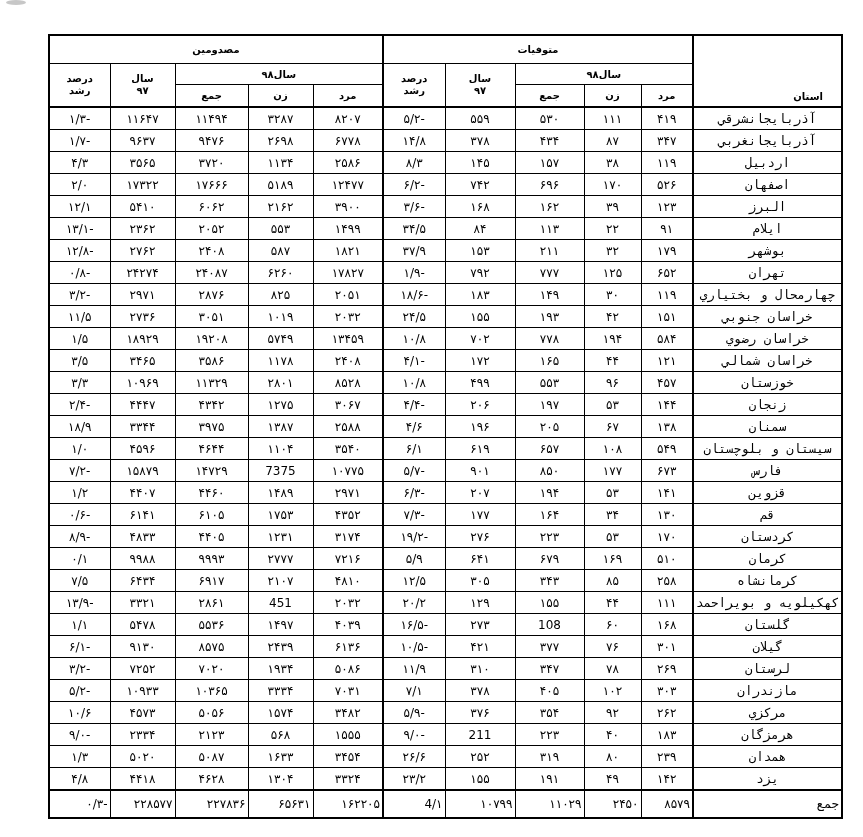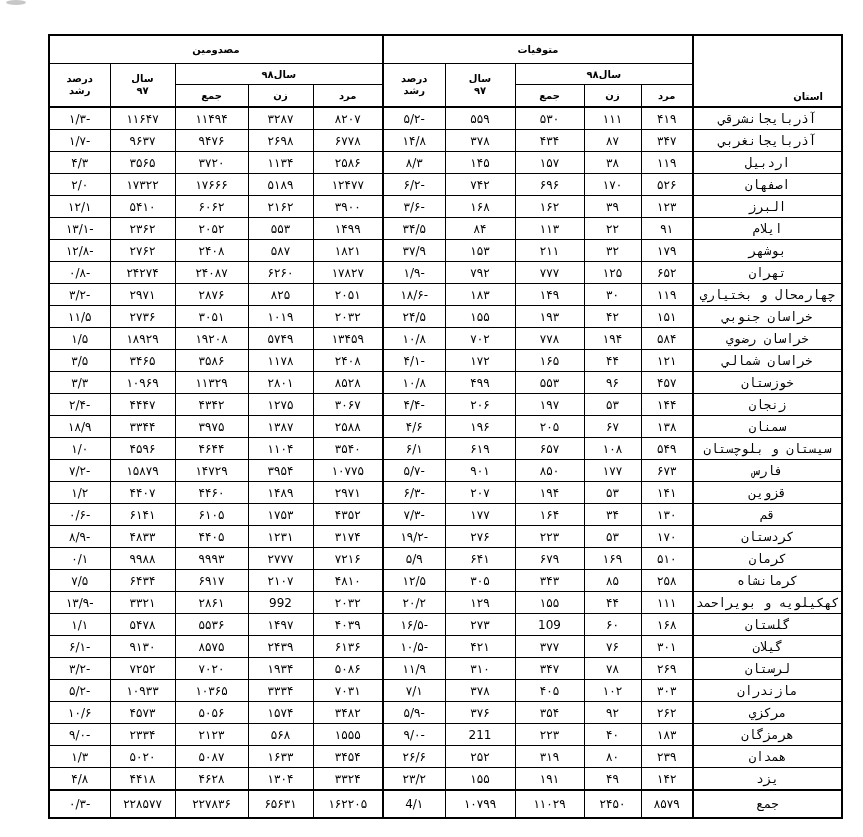--- a/index.html
+++ b/index.html
@@ -28,21 +28,21 @@
   thead tr.h1 th{height:27px;}
   thead tr.h2 th{height:20px;}
   thead tr.h3 th{height:21px;}
   .two-line{line-height:1.2;}
   .hbb{border-bottom:2.5px solid #000;}   
   .bL2{border-left:2.5px solid #000;}     
   tbody td{height:21px;font-size:12px;}
   td.prov{font-size:12.5px;font-family:Liberation Mono, monospace;}
   td.num{direction:ltr;}
   th.estan-h{vertical-align:bottom;text-align:right;padding-right:18px;padding-bottom:4px;}
-  tbody.total td{border-top:2.5px solid #000;height:26px;}
+  tbody.total td{border-top:2.5px solid #000;height:26px;text-align:right;}
 </style>
 </head>
 <body>
 
 <div class="page">
   <div class="smudge"></div>
 
 
   <table class="stats">
     <colgroup>
@@ -320,21 +320,21 @@
   </tr>
 
   <tr>
     <td class="prov bL2">فارس</td>
     <td class="num">۶۷۳</td>
     <td class="num">۱۷۷</td>
     <td class="num">۸۵۰</td>
     <td class="num">۹۰۱</td>
     <td class="num bL2">۵/۷-</td>
     <td class="num">۱۰۷۷۵</td>
-    <td class="num">۳۹۵۴</td>
+    <td class="num">7375</td>
     <td class="num">۱۴۷۲۹</td>
     <td class="num">۱۵۸۷۹</td>
     <td class="num">۷/۲-</td>
   </tr>
 
   <tr>
     <td class="prov bL2">قزوين</td>
     <td class="num">۱۴۱</td>
     <td class="num">۵۳</td>
     <td class="num">۱۹۴</td>
@@ -404,31 +404,31 @@
   </tr>
 
   <tr>
     <td class="prov bL2">كهكيلويه و بويراحمد</td>
     <td class="num">۱۱۱</td>
     <td class="num">۴۴</td>
     <td class="num">۱۵۵</td>
     <td class="num">۱۲۹</td>
     <td class="num bL2">۲۰/۲</td>
     <td class="num">۲۰۳۲</td>
-    <td class="num">992</td>
+    <td class="num">451</td>
     <td class="num">۲۸۶۱</td>
     <td class="num">۳۳۲۱</td>
     <td class="num">۱۳/۹-</td>
   </tr>
 
   <tr>
     <td class="prov bL2">گلستان</td>
     <td class="num">۱۶۸</td>
     <td class="num">۶۰</td>
-    <td class="num">109</td>
+    <td class="num">108</td>
     <td class="num">۲۷۳</td>
     <td class="num bL2">۱۶/۵-</td>
     <td class="num">۴۰۳۹</td>
     <td class="num">۱۴۹۷</td>
     <td class="num">۵۵۳۶</td>
     <td class="num">۵۴۷۸</td>
     <td class="num">۱/۱</td>
   </tr>
 
   <tr>

